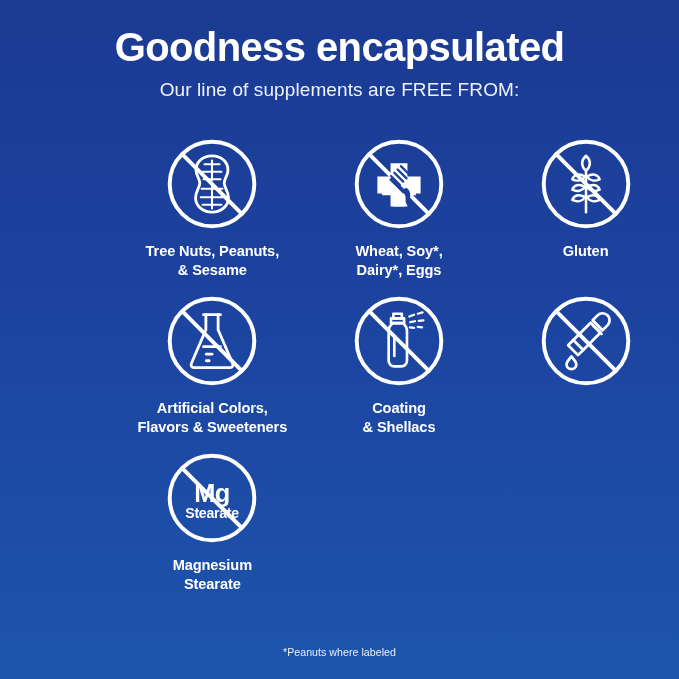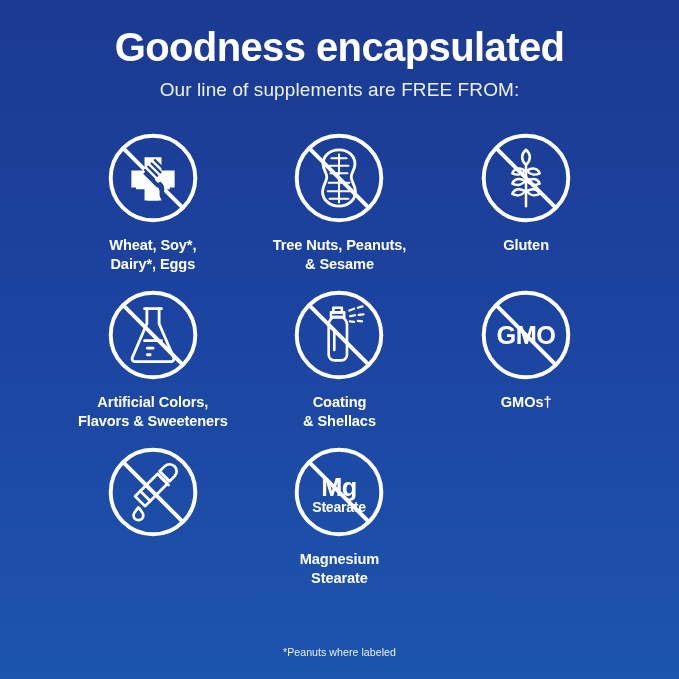--- a/index.html
+++ b/index.html
@@ -17,21 +17,22 @@
     color: #ffffff;
     -webkit-font-smoothing: antialiased;
   }
 
   .poster {
     position: relative;
     width: 679px;
     height: 679px;
     display: flex;
     flex-direction: column;
-    align-items: center;
+    align-items: flex-end;
+    gap: 6px;
   }
 
   
   .header {
     width: 100%;
     text-align: center;
     padding-top: 26px;
   }
 
   .headline {
@@ -113,20 +114,52 @@
 <body>
 
 <div class="poster">
 
   <div class="header">
     <div class="headline">Goodness encapsulated</div>
     <div class="subhead">Our line of supplements are FREE FROM:</div>
   </div>
 
   <div class="grid">
+
+    <div class="cell">
+      <div class="badge">
+        <svg viewBox="0 0 100 100" aria-hidden="true">
+          <circle cx="50" cy="50" r="45" fill="none" stroke="#ffffff" stroke-width="4.2"></circle>
+          <line x1="18.5" y1="18.5" x2="81.5" y2="81.5" stroke="#ffffff" stroke-width="4.2" stroke-linecap="round"></line>
+          <g fill="none" stroke="#ffffff" stroke-width="3" stroke-linejoin="round">
+            <path d="M50,20
+                     c -11,0 -17,7.5 -17,15
+                     c 0,6 4,9 4,14
+                     c 0,5.5 -4.5,8.5 -4.5,15.5
+                     c 0,8.5 7.5,15.5 17.5,15.5
+                     c 10,0 17.5,-7 17.5,-15.5
+                     c 0,-7 -4.5,-10 -4.5,-15.5
+                     c 0,-5 4,-8 4,-14
+                     c 0,-7.5 -6,-15 -17,-15 Z"></path>
+          </g>
+          <g stroke="#ffffff" stroke-width="2.2" stroke-linecap="round">
+            <line x1="42" y1="29" x2="58" y2="29"></line>
+            <line x1="40" y1="37" x2="60" y2="37"></line>
+            <line x1="41" y1="45" x2="59" y2="45"></line>
+            <line x1="39" y1="55" x2="61" y2="55"></line>
+            <line x1="38" y1="64" x2="62" y2="64"></line>
+            <line x1="40" y1="72" x2="60" y2="72"></line>
+            <line x1="50" y1="25" x2="50" y2="46"></line>
+            <line x1="50" y1="52" x2="50" y2="76"></line>
+          </g>
+        </svg>
+      </div>
+      <div class="cell-label">Tree Nuts, Peanuts,
+&amp; Sesame</div>
+    </div>
 
     <div class="cell">
       <div class="badge">
         <svg viewBox="0 0 100 100" aria-hidden="true">
           <defs>
             <mask id="m-fork">
               <rect x="0" y="0" width="100" height="100" fill="#000"></rect>
               <path d="M33,29 h12 v12 h12 v12 h-12 v12 h-12 v-12 h-12 v-12 h12 z" transform="translate(11,9)" fill="#fff"></path>
 
               <g stroke="#000" stroke-width="2.6" stroke-linecap="round" fill="none">
@@ -165,52 +198,20 @@
       </div>
       <div class="cell-label">Wheat, Soy*,
 Dairy*, Eggs</div>
     </div>
 
     <div class="cell">
       <div class="badge">
         <svg viewBox="0 0 100 100" aria-hidden="true">
           <circle cx="50" cy="50" r="45" fill="none" stroke="#ffffff" stroke-width="4.2"></circle>
           <line x1="18.5" y1="18.5" x2="81.5" y2="81.5" stroke="#ffffff" stroke-width="4.2" stroke-linecap="round"></line>
-          <g fill="none" stroke="#ffffff" stroke-width="3" stroke-linejoin="round">
-            <path d="M50,20
-                     c -11,0 -17,7.5 -17,15
-                     c 0,6 4,9 4,14
-                     c 0,5.5 -4.5,8.5 -4.5,15.5
-                     c 0,8.5 7.5,15.5 17.5,15.5
-                     c 10,0 17.5,-7 17.5,-15.5
-                     c 0,-7 -4.5,-10 -4.5,-15.5
-                     c 0,-5 4,-8 4,-14
-                     c 0,-7.5 -6,-15 -17,-15 Z"></path>
-          </g>
-          <g stroke="#ffffff" stroke-width="2.2" stroke-linecap="round">
-            <line x1="42" y1="29" x2="58" y2="29"></line>
-            <line x1="40" y1="37" x2="60" y2="37"></line>
-            <line x1="41" y1="45" x2="59" y2="45"></line>
-            <line x1="39" y1="55" x2="61" y2="55"></line>
-            <line x1="38" y1="64" x2="62" y2="64"></line>
-            <line x1="40" y1="72" x2="60" y2="72"></line>
-            <line x1="50" y1="25" x2="50" y2="46"></line>
-            <line x1="50" y1="52" x2="50" y2="76"></line>
-          </g>
-        </svg>
-      </div>
-      <div class="cell-label">Tree Nuts, Peanuts,
-&amp; Sesame</div>
-    </div>
-
-    <div class="cell">
-      <div class="badge">
-        <svg viewBox="0 0 100 100" aria-hidden="true">
-          <circle cx="50" cy="50" r="45" fill="none" stroke="#ffffff" stroke-width="4.2"></circle>
-          <line x1="18.5" y1="18.5" x2="81.5" y2="81.5" stroke="#ffffff" stroke-width="4.2" stroke-linecap="round"></line>
           <g fill="none" stroke="#ffffff" stroke-width="2.7" stroke-linecap="round" stroke-linejoin="round">
 
             <line x1="50" y1="36" x2="50" y2="80"></line>
 
             <path d="M50,20 c 5.5,5 5.5,11 0,16 c -5.5,-5 -5.5,-11 0,-16 Z"></path>
 
             <path d="M49,42 c -7,-4 -12,-1.5 -13.5,3 c 5,2.5 10.5,1.5 13.5,-3 Z"></path>
             <path d="M51,42 c 7,-4 12,-1.5 13.5,3 c -5,2.5 -10.5,1.5 -13.5,-3 Z"></path>
             <path d="M49,53 c -7,-4 -12,-1.5 -13.5,3 c 5,2.5 10.5,1.5 13.5,-3 Z"></path>
             <path d="M51,53 c 7,-4 12,-1.5 13.5,3 c -5,2.5 -10.5,1.5 -13.5,-3 Z"></path>
@@ -265,30 +266,20 @@
             <line x1="70" y1="21" x2="75" y2="19.5"></line>
             <line x1="71" y1="28.5" x2="76" y2="28"></line>
             <line x1="70" y1="35" x2="74.5" y2="35.5"></line>
           </g>
         </svg>
       </div>
       <div class="cell-label">Coating
 &amp; Shellacs</div>
     </div>
 
-    <div class="cell">
-      <div class="badge">
-        <svg viewBox="0 0 100 100" aria-hidden="true">
-          <circle cx="50" cy="50" r="45" fill="none" stroke="#ffffff" stroke-width="4.2"></circle>
-          <line x1="18.5" y1="18.5" x2="81.5" y2="81.5" stroke="#ffffff" stroke-width="4.2" stroke-linecap="round"></line>
-          <text x="50" y="50" text-anchor="middle" dominant-baseline="central" fill="#ffffff" font-family="Liberation Sans, sans-serif" font-size="27" font-weight="bold" letter-spacing="-0.5">GMO</text>
-        </svg>
-      </div>
-      <div class="cell-label">GMOs†</div>
-    </div>
 
     <div class="cell">
       <div class="badge">
         <svg viewBox="0 0 100 100" aria-hidden="true">
           <circle cx="50" cy="50" r="45" fill="none" stroke="#ffffff" stroke-width="4.2"></circle>
           <line x1="18.5" y1="18.5" x2="81.5" y2="81.5" stroke="#ffffff" stroke-width="4.2" stroke-linecap="round"></line>
           <g fill="none" stroke="#ffffff" stroke-width="2.9" stroke-linecap="round" stroke-linejoin="round">
 
             <path d="M62.5,22.5 a7.5,7.5 0 0 1 10.6,10.6 l-5.4,5.4 l-10.6,-10.6 z"></path>
 

